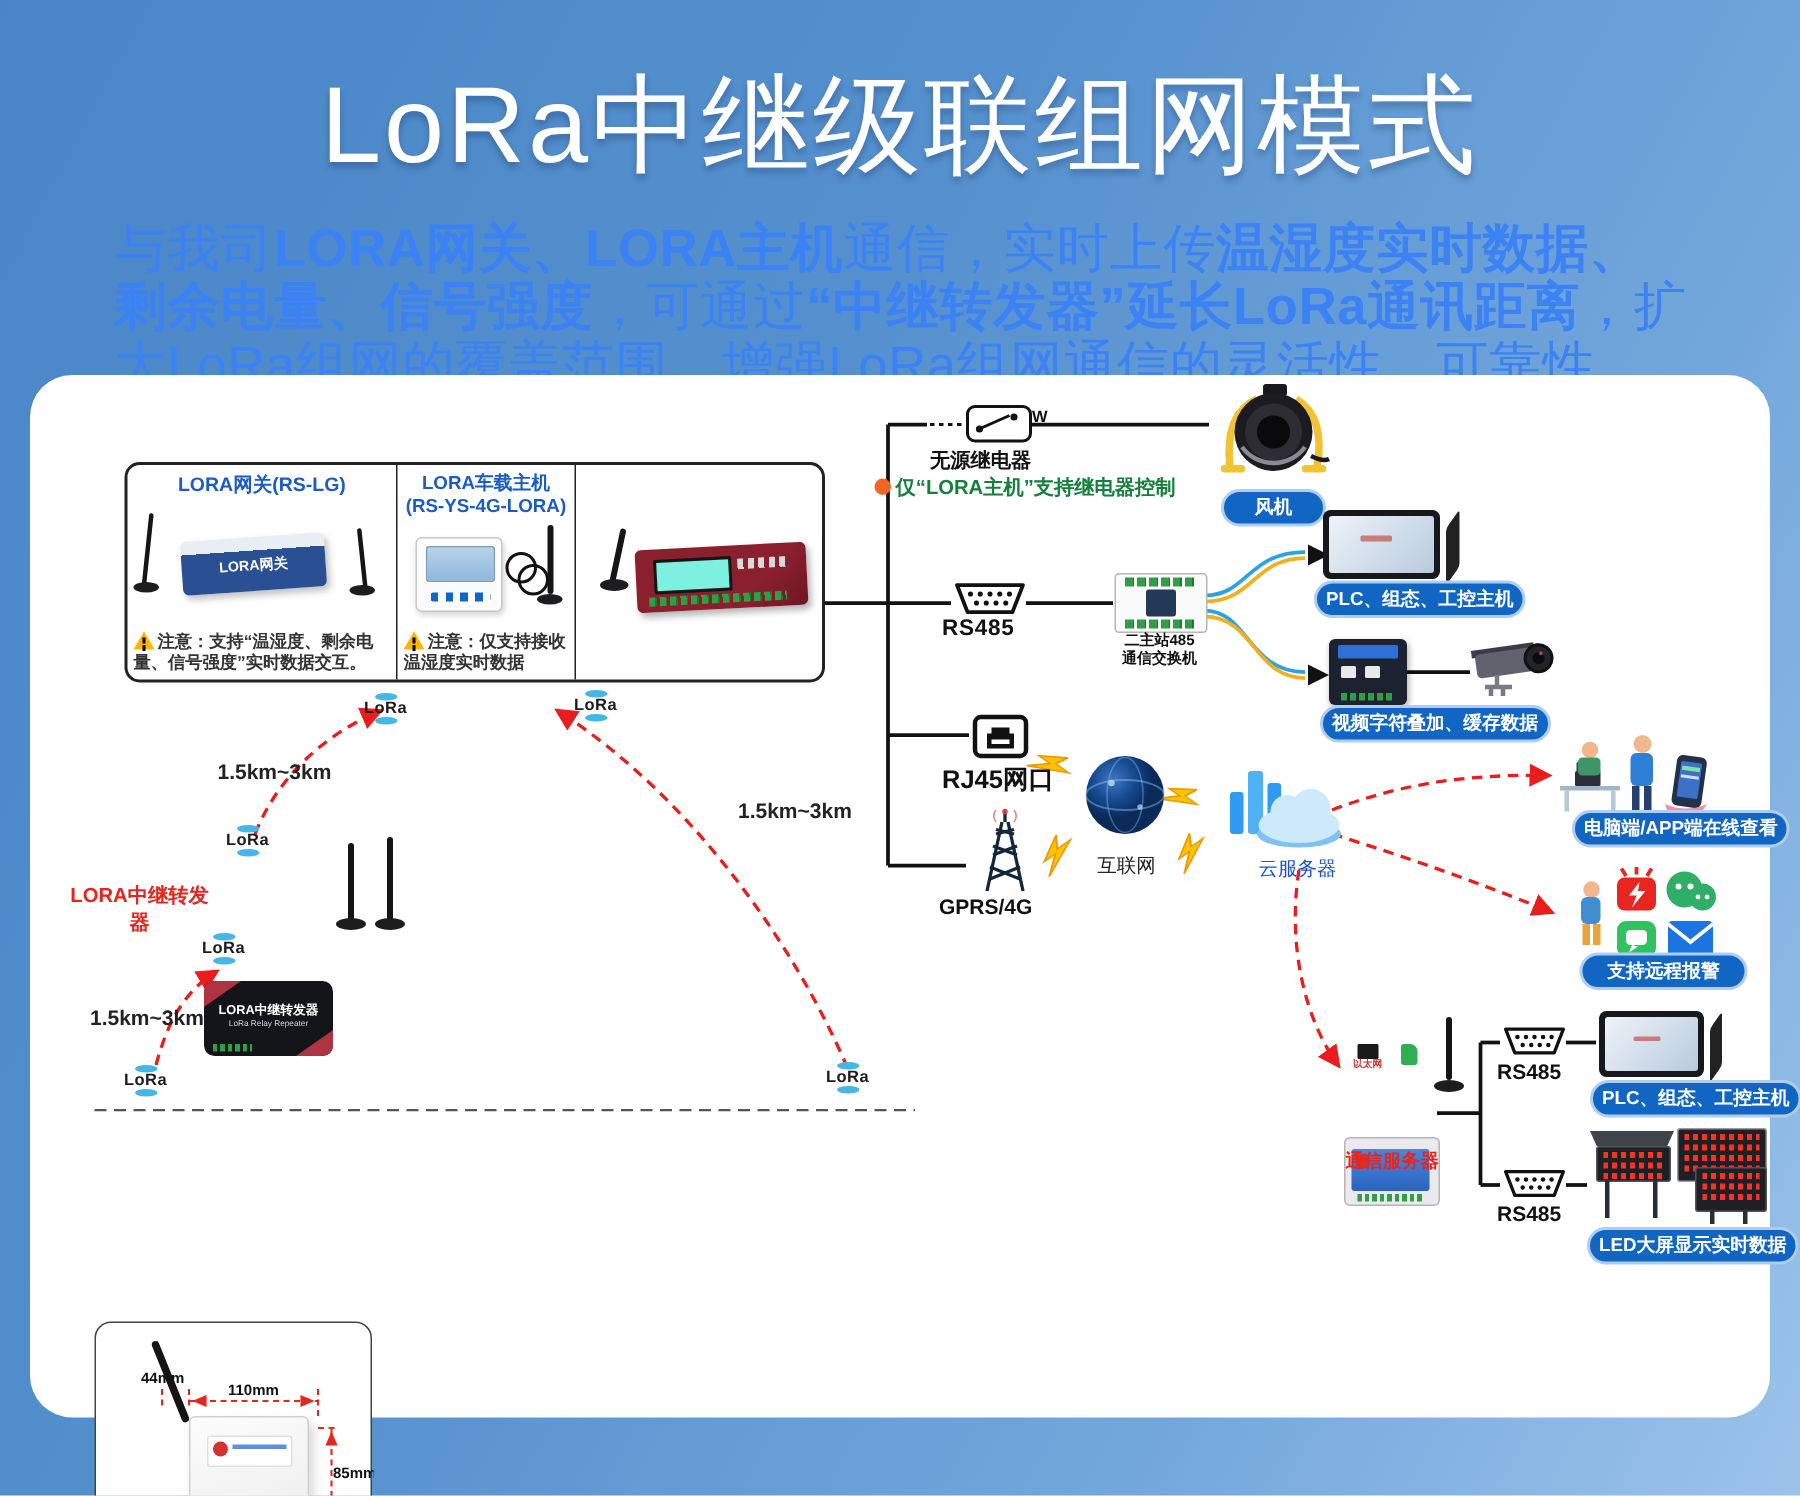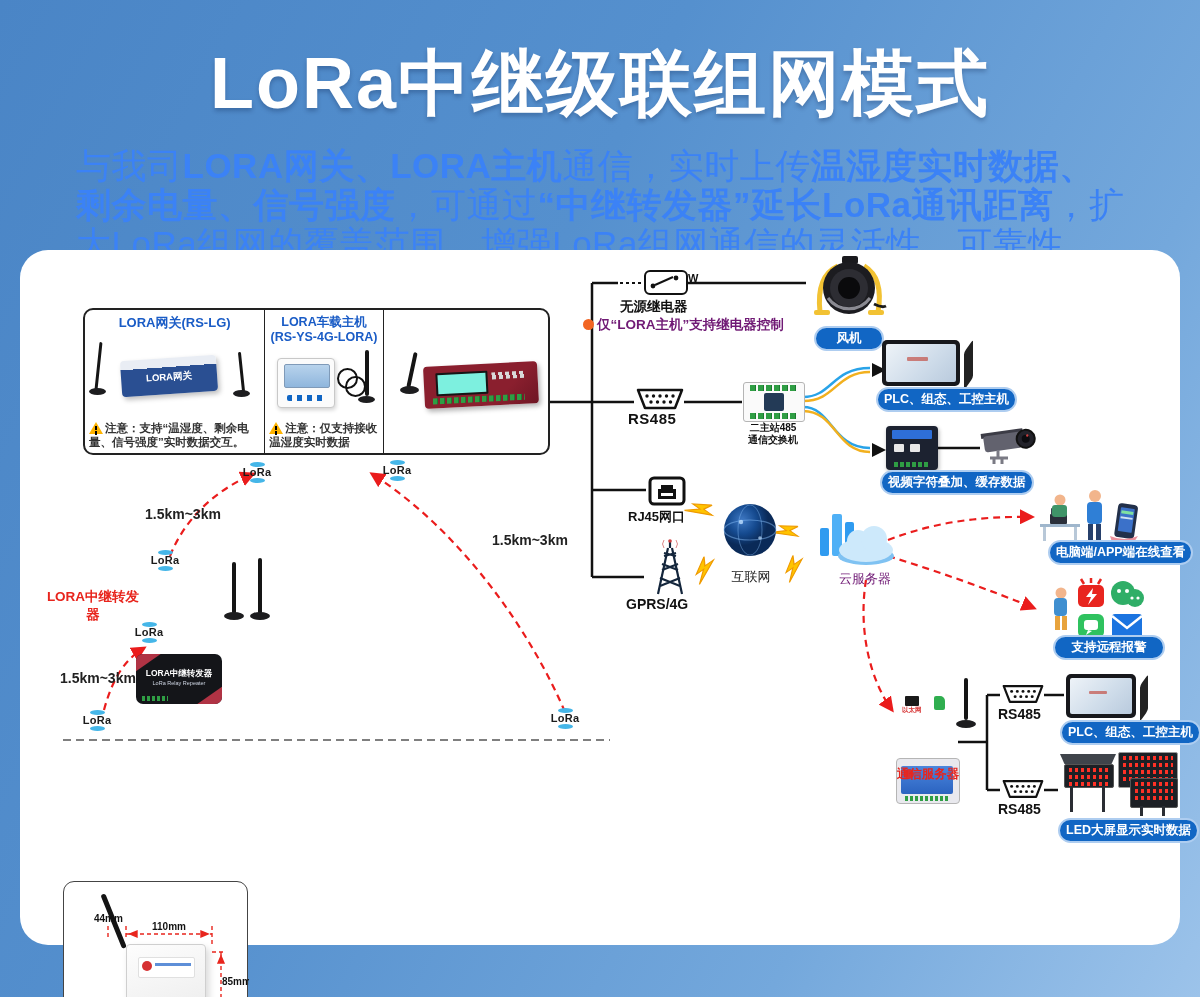--- a/index.html
+++ b/index.html
@@ -1,21 +1,21 @@
 <!DOCTYPE html>
 <html><head>
 <meta charset="utf-8">
 <style>
   html,body{margin:0;padding:0;}
   body{width:1200px;height:997px;position:relative;overflow:hidden;
        font-family:"Liberation Sans","DejaVu Sans",sans-serif;
        background:linear-gradient(118deg,#4a85c6 0%,#5590ce 40%,#74a8dc 75%,#9cc3ea 100%);}
   .abs{position:absolute;}
   
-  .title{left:0;right:0;top:36px;text-align:center;color:#fff;font-size:72px;font-weight:700;
+  .title{left:0;right:0;top:36px;text-align:center;color:#fff;font-size:72px;font-weight:400;
          letter-spacing:2px;text-shadow:0 3px 4px rgba(0,20,60,.25);}
   .intro{left:76px;width:1052px;top:146px;color:#3b82f6;font-size:35px;line-height:39px;letter-spacing:.5px;}
   .intro .seg{font-weight:normal;}
   .intro .seg.b{font-weight:bold;}
   
   .canvas{left:20px;top:250px;width:1160px;height:695px;background:#fff;border-radius:28px;}
   .canvas > .abs{z-index:2;}
   svg.layer{position:absolute;left:0;top:0;z-index:1;}
   
   .hosts{left:63px;top:58px;width:467px;height:147px;border:2px solid #222;border-radius:10px;
@@ -28,21 +28,21 @@
             border-bottom:12px solid #ffb400;position:relative;vertical-align:-2px;margin-right:2px;}
   .warn-tri::after{content:"";position:absolute;left:-1px;top:4px;width:2px;height:4px;background:#000;box-shadow:0 5px 0 #000;}
   
   .badge{background:#1166c4;color:#fff;font-weight:bold;font-size:12.5px;text-align:center;
          border:2px solid #aecdf0;border-radius:14px;padding:2px 6px;white-space:nowrap;box-sizing:border-box;}
   .blabel{font-weight:bold;color:#111;}
   .lora{text-align:center;width:30px;z-index:3;}
   .lora i{display:block;width:15px;height:5px;background:#45b6e8;border-radius:50%;margin:0 auto;}
   .lora span{font-size:11px;font-weight:900;color:#1b1b1b;letter-spacing:.3px;line-height:11px;display:block;}
   .dist{font-weight:bold;font-size:14px;color:#222;white-space:nowrap;}
-  .red{color:#701a75;}
+  .red{color:#15803d;}
   .dot{display:inline-block;width:11px;height:11px;border-radius:50%;background:#f26522;margin-right:3px;vertical-align:-1px;}
   
   .ant{background:#151515;border-radius:2px;}
   .dome{background:#1d1d1f;border-radius:50%;}
   .monitor{background:#17181c;border-radius:5px;padding:4px;box-sizing:border-box;}
   .monitor .scr{width:100%;height:100%;background:linear-gradient(135deg,#eef3f8 0%,#cddbe9 60%,#b9cadd 100%);border-radius:2px;position:relative;}
   .monitor .scr::after{content:"";position:absolute;left:30%;top:35%;width:30%;height:10%;background:#c0392b;opacity:.6;border-radius:1px;}
   .mside{background:#222;transform:skewY(-55deg);border-radius:2px;}
   .relaybox{width:44px;height:25px;border:2.5px solid #111;border-radius:6px;background:#fff;box-sizing:border-box;}
   .switchdev{width:60px;height:38px;background:#fafafa;border:1px solid #b5b5b5;border-radius:3px;position:relative;}
@@ -318,35 +318,35 @@
   </div>
   <div class="abs badge" style="left:860px;top:220px">视频字符叠加、缓存数据</div>
 
   <div class="abs" style="left:628px;top:226px">
     <svg width="38" height="30" viewBox="0 0 38 30">
         <rect x="2" y="2" width="34" height="26" rx="4" fill="#fff" stroke="#111" stroke-width="3"></rect>
       <path d="M10 23 V13 H13 V9 H25 V13 H28 V23 Z" fill="#111"></path>
         <rect x="13" y="17" width="12" height="3" fill="#fff"></rect>
       </svg>
   </div>
-  <div class="abs blabel" style="left:608px;top:258px;width:78px;font-size:13px">RJ45网口</div>
+  <div class="abs blabel" style="left:608px;top:258px;width:78px;font-size:17px">RJ45网口</div>
   <div class="abs" style="left:626px;top:288px">
     <svg width="48" height="58" viewBox="0 0 48 58">
         <g stroke="#14263c" stroke-width="2.2" fill="none">
       <path d="M12 56 L22 10 M36 56 L26 10"></path>
           <path d="M14 48 L34 40 M14 40 L34 48 M16 32 L32 26 M16 26 L32 32 M18 18 L30 15 M18 15 L30 18"></path>
       <path d="M24 10 V2"></path>
         </g>
         <circle cx="24" cy="3" r="1.8" fill="#d04040"></circle>
       <path d="M18 6 q-3-4 0-8 M30 6 q3-4 0-8" stroke="#d88" stroke-width="1" fill="none" transform="translate(0 4)"></path>
       </svg>
   </div>
   <div class="abs blabel" style="left:606px;top:346px;width:86px;font-size:14px">GPRS/4G</div>
   <div class="abs" style="left:708px;top:318px;width:46px;text-align:center;font-size:13px;color:#222">互联网</div>
-  <div class="abs" style="left:812px;top:320px;width:66px;text-align:center;font-size:13px;color:#701a75">云服务器</div>
+  <div class="abs" style="left:812px;top:320px;width:66px;text-align:center;font-size:13px;color:#1d4ed8">云服务器</div>
 
   <div class="abs" style="left:1018px;top:238px">
     <svg width="104" height="56" viewBox="0 0 104 56">
       <rect x="2" y="36" width="40" height="3" fill="#9fb6cc"></rect>
         <rect x="5" y="39" width="3" height="14" fill="#b8c8d8"></rect>
         <rect x="36" y="39" width="3" height="14" fill="#b8c8d8"></rect>
       <rect x="12" y="26" width="17" height="10" rx="1" fill="#2a2f3a"></rect>
         <rect x="13" y="20" width="15" height="7" rx="1" fill="#3c4552"></rect>
       <circle cx="22" cy="12" r="5.5" fill="#f2b58c"></circle>
         <rect x="14" y="17" width="15" height="12" rx="3" fill="#3f9468"></rect>

